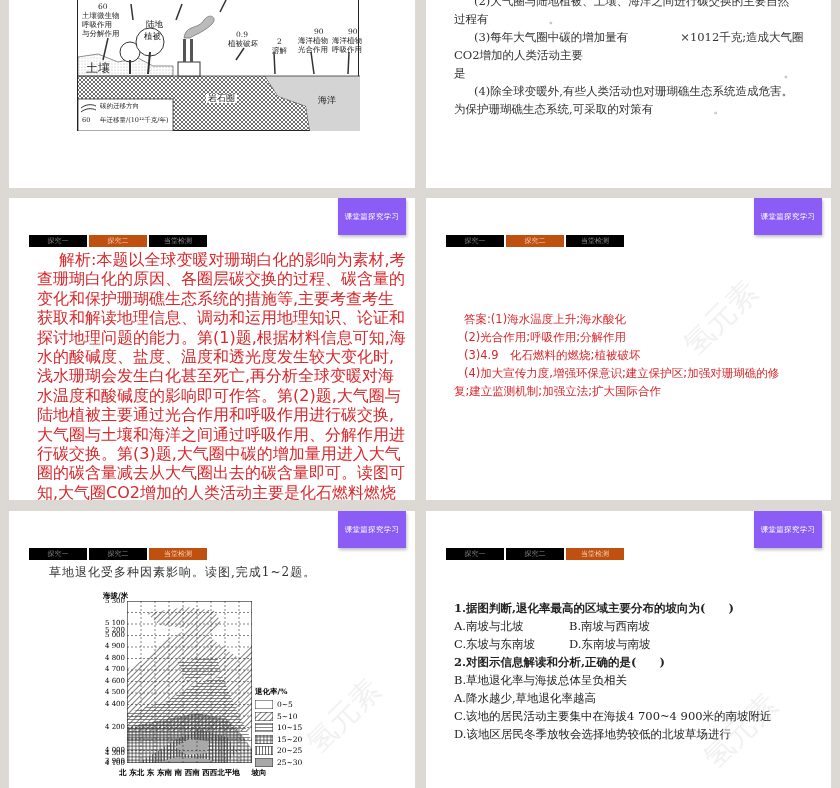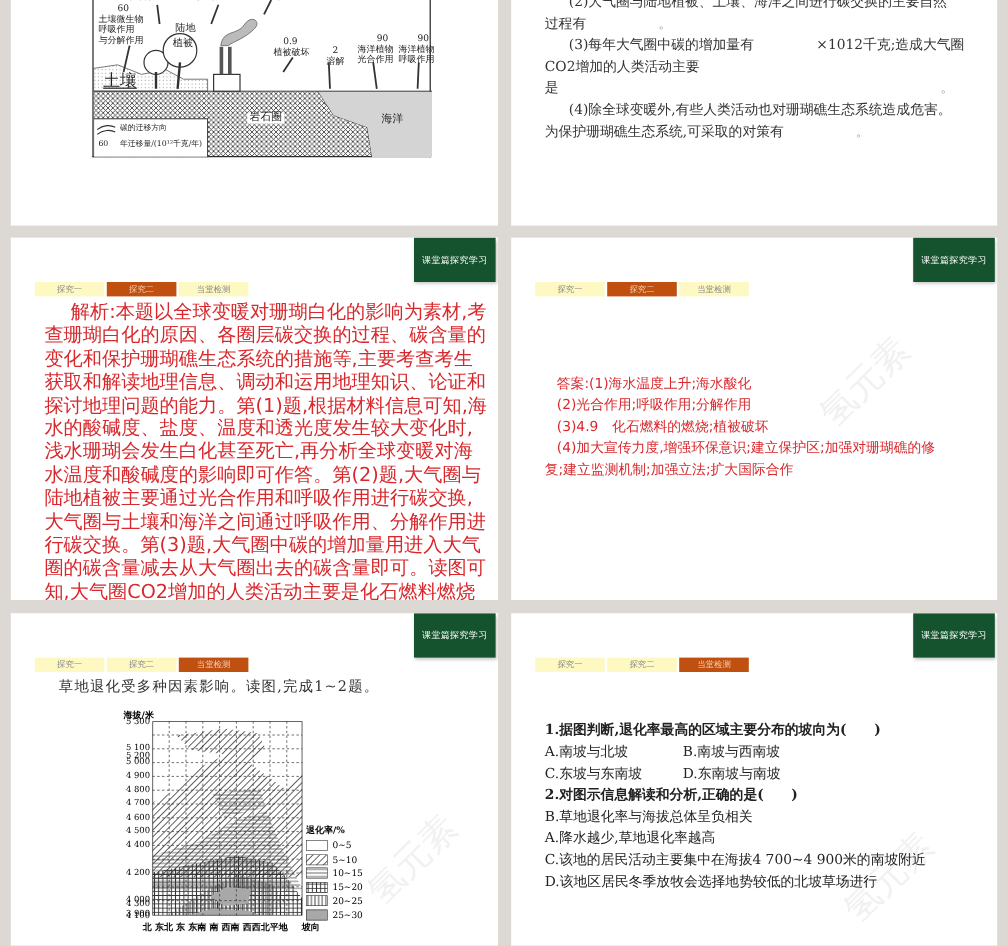--- a/index.html
+++ b/index.html
@@ -13,31 +13,31 @@
     position: absolute; background: #ffffff; overflow: hidden;
   }
   #s1 { left: 9px;   top: 0px;   width: 406px; height: 188px; }
   #s2 { left: 426px; top: 0px;   width: 405px; height: 188px; }
   #s3 { left: 9px;   top: 198px; width: 406px; height: 302px; }
   #s4 { left: 426px; top: 198px; width: 405px; height: 302px; }
   #s5 { left: 9px;   top: 511px; width: 406px; height: 277px; }
   #s6 { left: 426px; top: 511px; width: 405px; height: 277px; }
 
   .badge {
-    position: absolute; right: 2px; top: 0px; width: 68px; height: 37px;
-    background: #14532d; color: #fff; font-size: 7.5px;
+    position: absolute; right: 9px; top: 0px; width: 68px; height: 37px;
+    background: #8b5cf6; color: #fff; font-size: 7.5px;
     display: flex; align-items: center; justify-content: center;
     box-shadow: 1px 2px 3px rgba(0,0,0,0.25);
     letter-spacing: 0.3px;
   }
   .tabs {
     position: absolute; left: 20px; top: 37px; display: flex; height: 12px;
   }
   .tab {
-    width: 58px; height: 12px; background: #fef9c3; color: #888;
+    width: 58px; height: 12px; background: #000000; color: #888;
     font-size: 7px; display: flex; align-items: center; justify-content: center;
     margin-right: 2px;
   }
   .tab.active { background: #c0500f; color: #f3d0b8; }
 
   .serif { font-family: "DejaVu Serif", serif; color: #333; }
   .red { color: #d8282c; font-family: "DejaVu Sans", sans-serif; }
 
   
   .diagram {
@@ -134,21 +134,21 @@
     <div class="dlabel" style="left:158px;top:36px;">0.9</div>
     <div class="dlabel" style="left:150px;top:45px;">植被破坏</div>
     <div class="dlabel" style="left:199px;top:43px;">2</div>
     <div class="dlabel" style="left:194px;top:52px;">溶解</div>
     <div class="dlabel" style="left:236px;top:33px;">90</div>
     <div class="dlabel" style="left:220px;top:42px;">海洋植物</div>
     <div class="dlabel" style="left:220px;top:51px;">光合作用</div>
     <div class="dlabel" style="left:270px;top:33px;">90</div>
     <div class="dlabel" style="left:254px;top:42px;">海洋植物</div>
     <div class="dlabel" style="left:254px;top:51px;">呼吸作用</div>
-    <div class="dlabel" style="left:8px;top:70px;font-size:14px;text-decoration:underline;">土壤</div>
+    <div class="dlabel" style="left:8px;top:70px;font-size:12px;">土壤</div>
     <div class="dlabel" style="left:128px;top:100px;font-size:9px;background:#fff;padding:0 2px;">岩石圈</div>
     <div class="dlabel" style="left:240px;top:102px;font-size:9px;">海洋</div>
     <div class="dlabel" style="left:22px;top:108px;font-size:6.5px;">碳的迁移方向</div>
     <div class="dlabel" style="left:4px;top:122px;font-size:6.5px;">60</div>
     <div class="dlabel" style="left:22px;top:122px;font-size:6.5px;">年迁移量/(10¹²千克/年)</div>
   </div>
 </div>
 
 <div class="slide" id="s2">
   <div class="q-text serif" style="top:-8px;">

